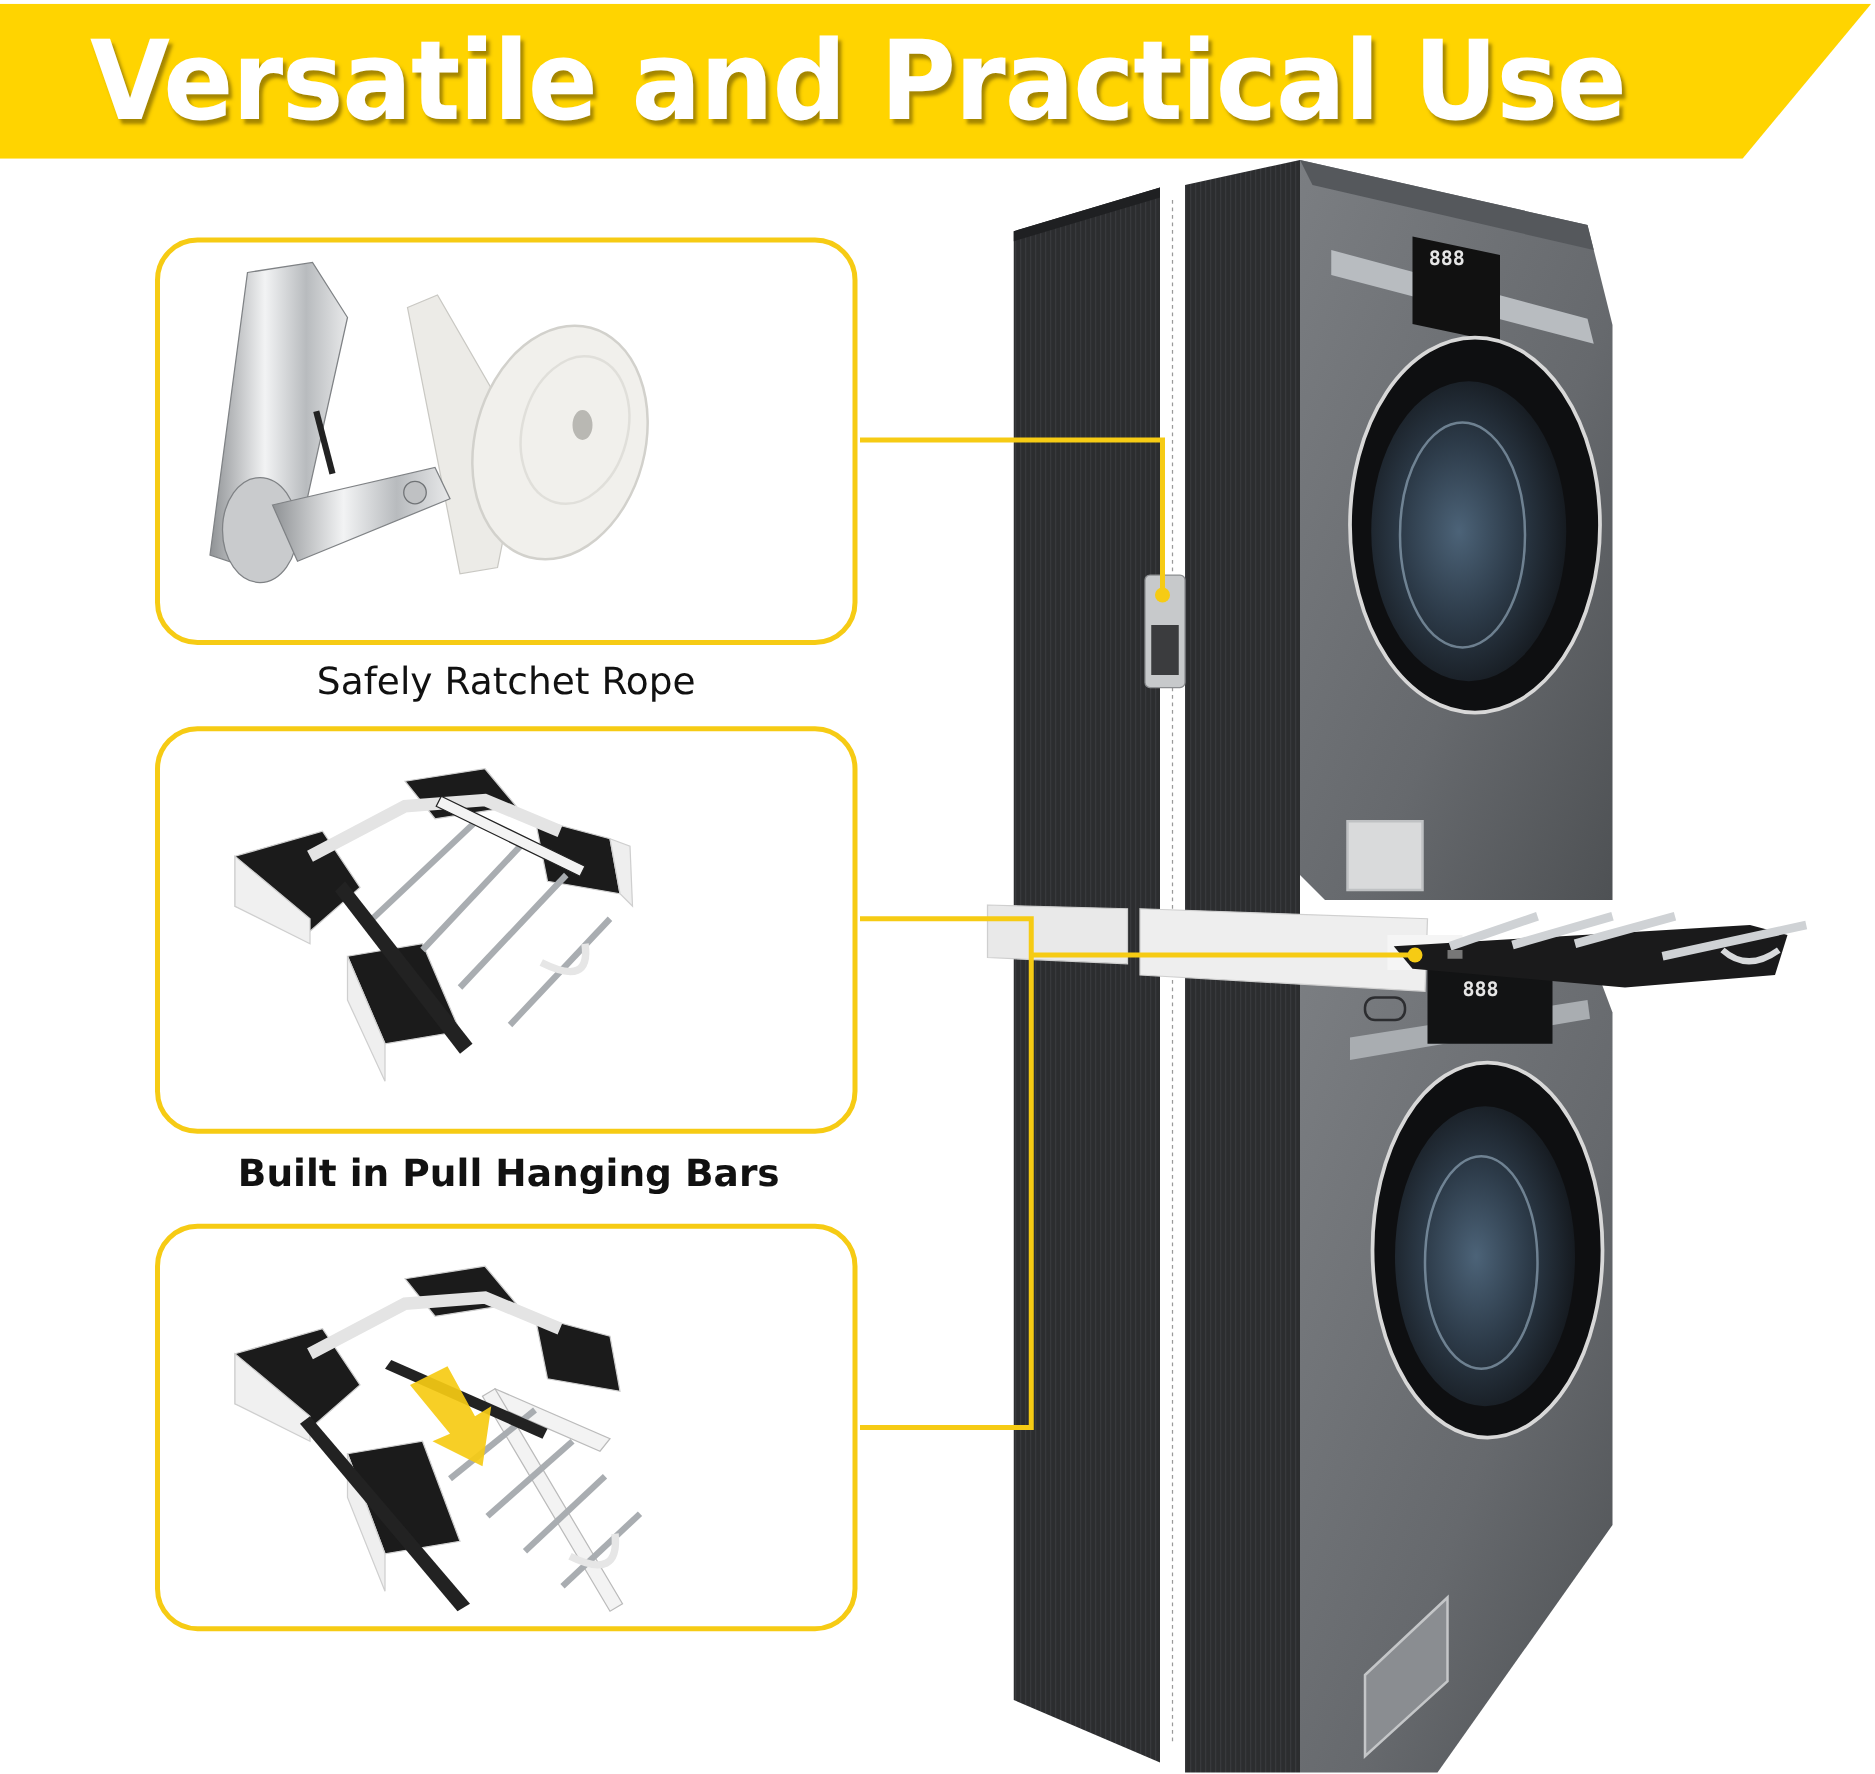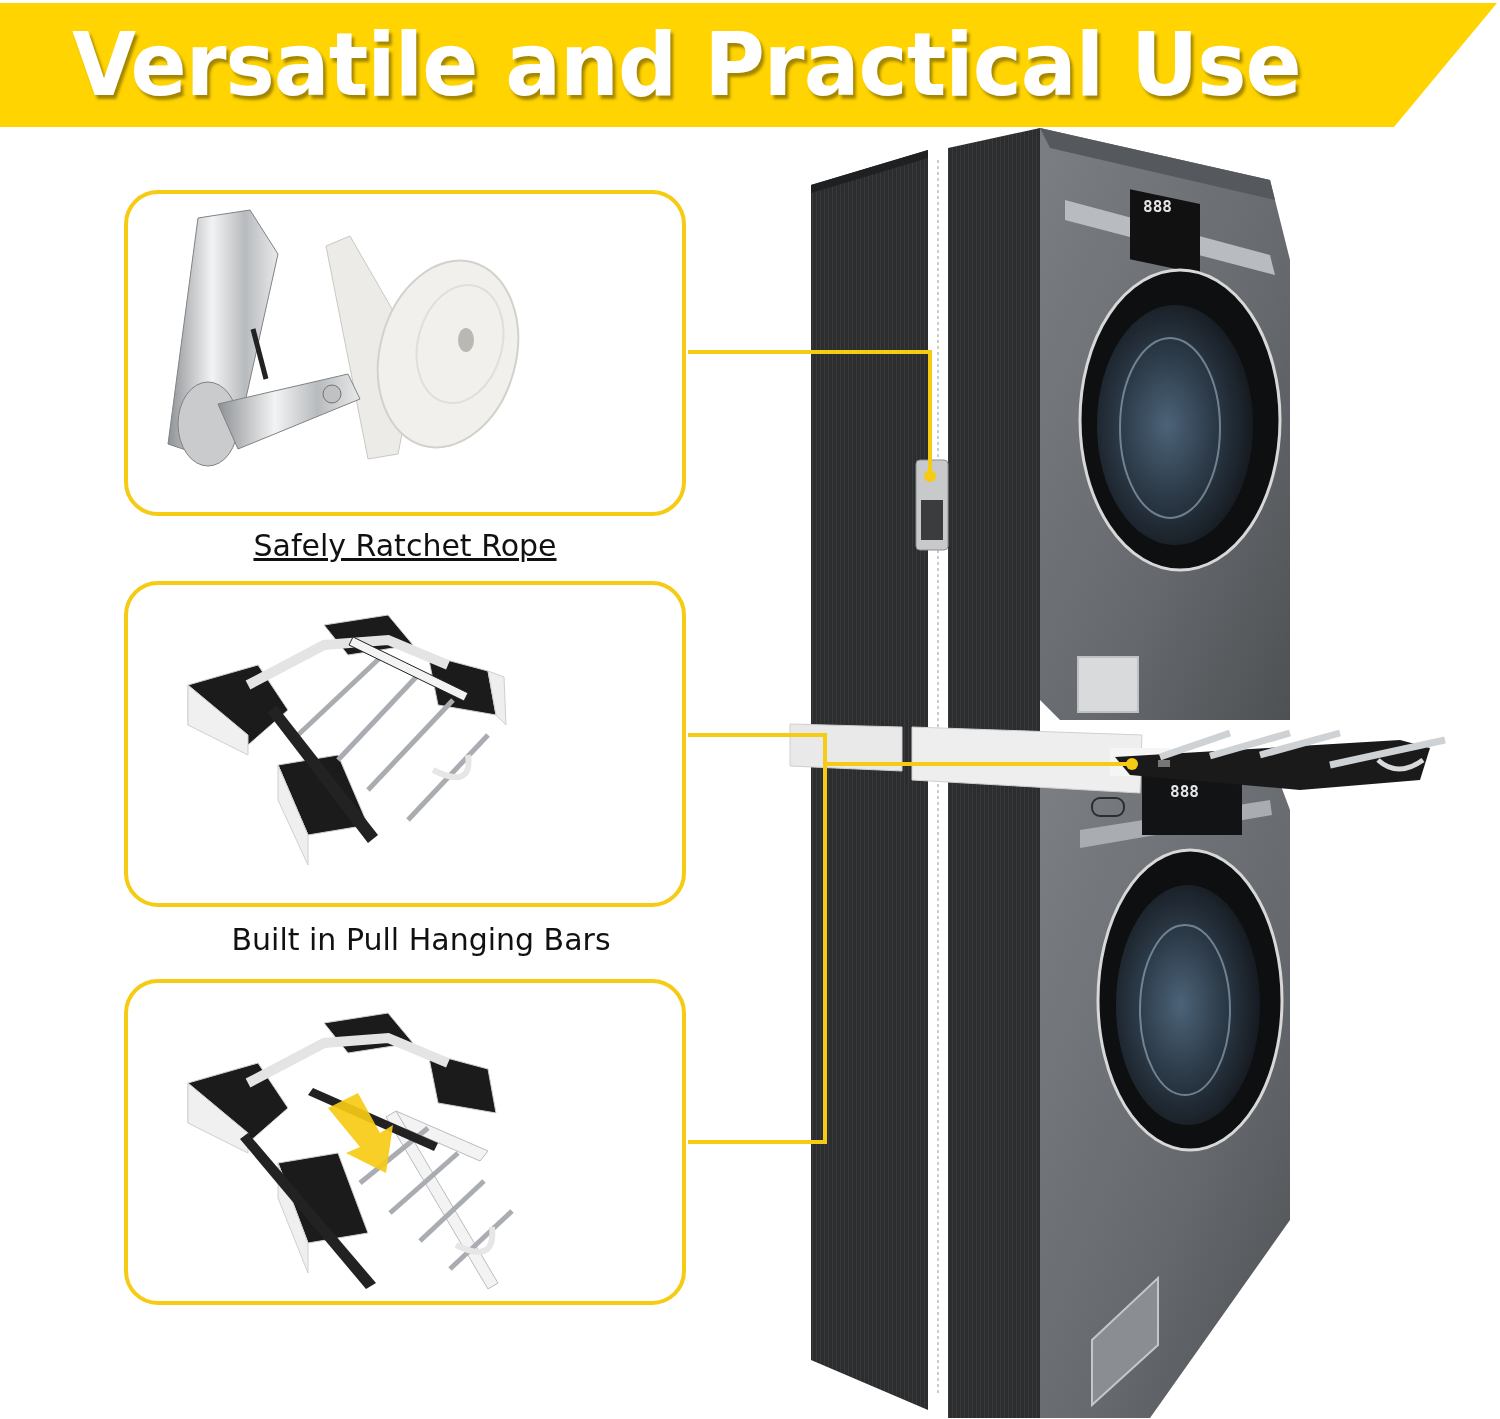--- a/index.html
+++ b/index.html
@@ -146,21 +146,21 @@
     <ellipse cx="332" cy="150" rx="42" ry="60" fill="none" stroke="#e0dfda" stroke-width="2" transform="rotate(15 332 150)"></ellipse>
     <ellipse cx="338" cy="146" rx="8" ry="12" fill="#b9b8b3"></ellipse>
 
     <polygon points="70,24 122,16 150,60 110,240 70,260 40,250" fill="url(#chrome)" stroke="#7f8285"></polygon>
     <ellipse cx="80" cy="230" rx="30" ry="42" fill="#c9cbcd" stroke="#7f8285"></ellipse>
     <polygon points="90,210 220,180 232,205 110,255" fill="url(#chrome)" stroke="#7f8285"></polygon>
     <circle cx="204" cy="200" r="9" fill="#bfc1c3" stroke="#6f7275"></circle>
     <line x1="125" y1="135" x2="138" y2="185" stroke="#222" stroke-width="5"></line>
   </svg>
 </div>
-<div class="caption" style="left:124px; width:562px; top:528px;text-decoration:underline;">Safely Ratchet Rope</div>
+<div class="caption" style="left:124px; width:562px; top:528px;">Safely Ratchet Rope</div>
 
 <div class="card" style="top:581px; height:326px;">
   <svg width="554" height="318">
     <g stroke="#cfcfcf" stroke-width="1">
       <polygon points="60,100 130,80 160,125 120,160 60,140" fill="#1b1b1b"></polygon>
       <polygon points="60,100 60,140 120,170 120,150" fill="#f0f0f0"></polygon>
       <polygon points="196,40 260,30 285,60 220,70" fill="#1b1b1b"></polygon>
       <polygon points="300,70 360,86 368,130 310,120" fill="#1b1b1b"></polygon>
       <polygon points="360,86 376,92 378,140 368,130" fill="#eeeeee"></polygon>
       <polygon points="150,180 210,170 240,240 180,250" fill="#1b1b1b"></polygon>
@@ -171,21 +171,21 @@
       <line x1="170" y1="150" x2="255" y2="70"></line>
       <line x1="210" y1="175" x2="290" y2="90"></line>
       <line x1="240" y1="205" x2="325" y2="115"></line>
       <line x1="280" y1="235" x2="360" y2="150"></line>
     </g>
     <polygon points="225,52 340,108 336,116 221,60" fill="#f3f3f3" stroke="#222"></polygon>
     <polygon points="148,120 250,250 240,258 140,128" fill="#222"></polygon>
     <path d="M305 185 q40 20 35 -15" fill="none" stroke="#e6e6e6" stroke-width="6"></path>
   </svg>
 </div>
-<div class="caption" style="left:140px; width:562px; top:922px;">Built in Pull Hanging Bars</div>
+<div class="caption" style="left:126px; width:562px; top:922px;font-weight:bold;">Built in Pull Hanging Bars</div>
 
 <div class="card" style="top:979px; height:326px;">
   <svg width="554" height="318">
     <g stroke="#cfcfcf" stroke-width="1">
       <polygon points="60,100 130,80 160,125 120,160 60,140" fill="#1b1b1b"></polygon>
       <polygon points="60,100 60,140 120,170 120,150" fill="#f0f0f0"></polygon>
       <polygon points="196,40 260,30 285,60 220,70" fill="#1b1b1b"></polygon>
       <polygon points="300,70 360,86 368,130 310,120" fill="#1b1b1b"></polygon>
       <polygon points="150,180 210,170 240,250 180,260" fill="#1b1b1b"></polygon>
       <polygon points="150,180 180,260 180,290 150,215" fill="#efefef"></polygon>

